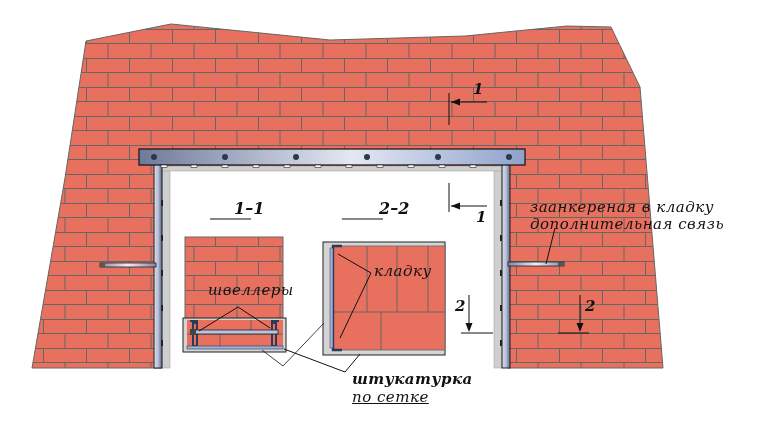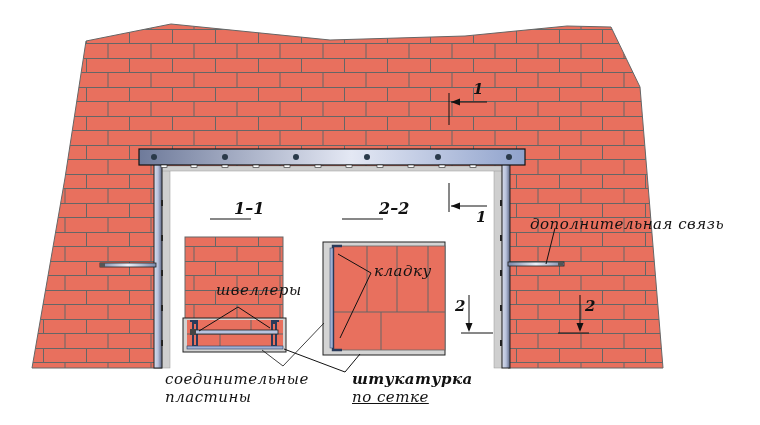--- a/index.html
+++ b/index.html
@@ -166,20 +166,19 @@
   </svg>
 
   <span class="lbl lbl-title" style="left:213px; top:201px;margin-left:21px;">1–1</span>
   <span class="lbl lbl-title" style="left:346px; top:201px;margin-left:33px;">2–2</span>
 
   <span class="lbl lbl-num" style="left:473px; top:82px;">1</span>
   <span class="lbl lbl-num" style="left:476px; top:210px;">1</span>
   <span class="lbl lbl-num" style="left:455px; top:299px;">2</span>
   <span class="lbl lbl-num" style="left:585px; top:299px;">2</span>
 
-  <span class="lbl lbl-sm" style="left:216px; top:283px;">швеллеры</span>
+  <span class="lbl lbl-sm" style="left:208px; top:283px;">швеллеры</span>
   <span class="lbl lbl-sm" style="left:374px; top:264px;">кладку</span>
+  <span class="lbl lbl-sm" style="left:530px; top:200px;">заанкереная в кладку</span>
   <span class="lbl lbl-sm" style="left:530px; top:217px;">дополнительная связь</span>
-  <span class="lbl lbl-sm" style="left:165px; top:372px;">соединительные</span>
-  <span class="lbl lbl-sm" style="left:165px; top:390px;">пластины</span>
   <span class="lbl lbl-sm" style="left:352px; top:372px;font-weight:bold;">штукатурка</span>
   <span class="lbl lbl-sm" style="left:352px; top:390px;text-decoration:underline;">по сетке</span>
 </div>
 
 </body></html>

